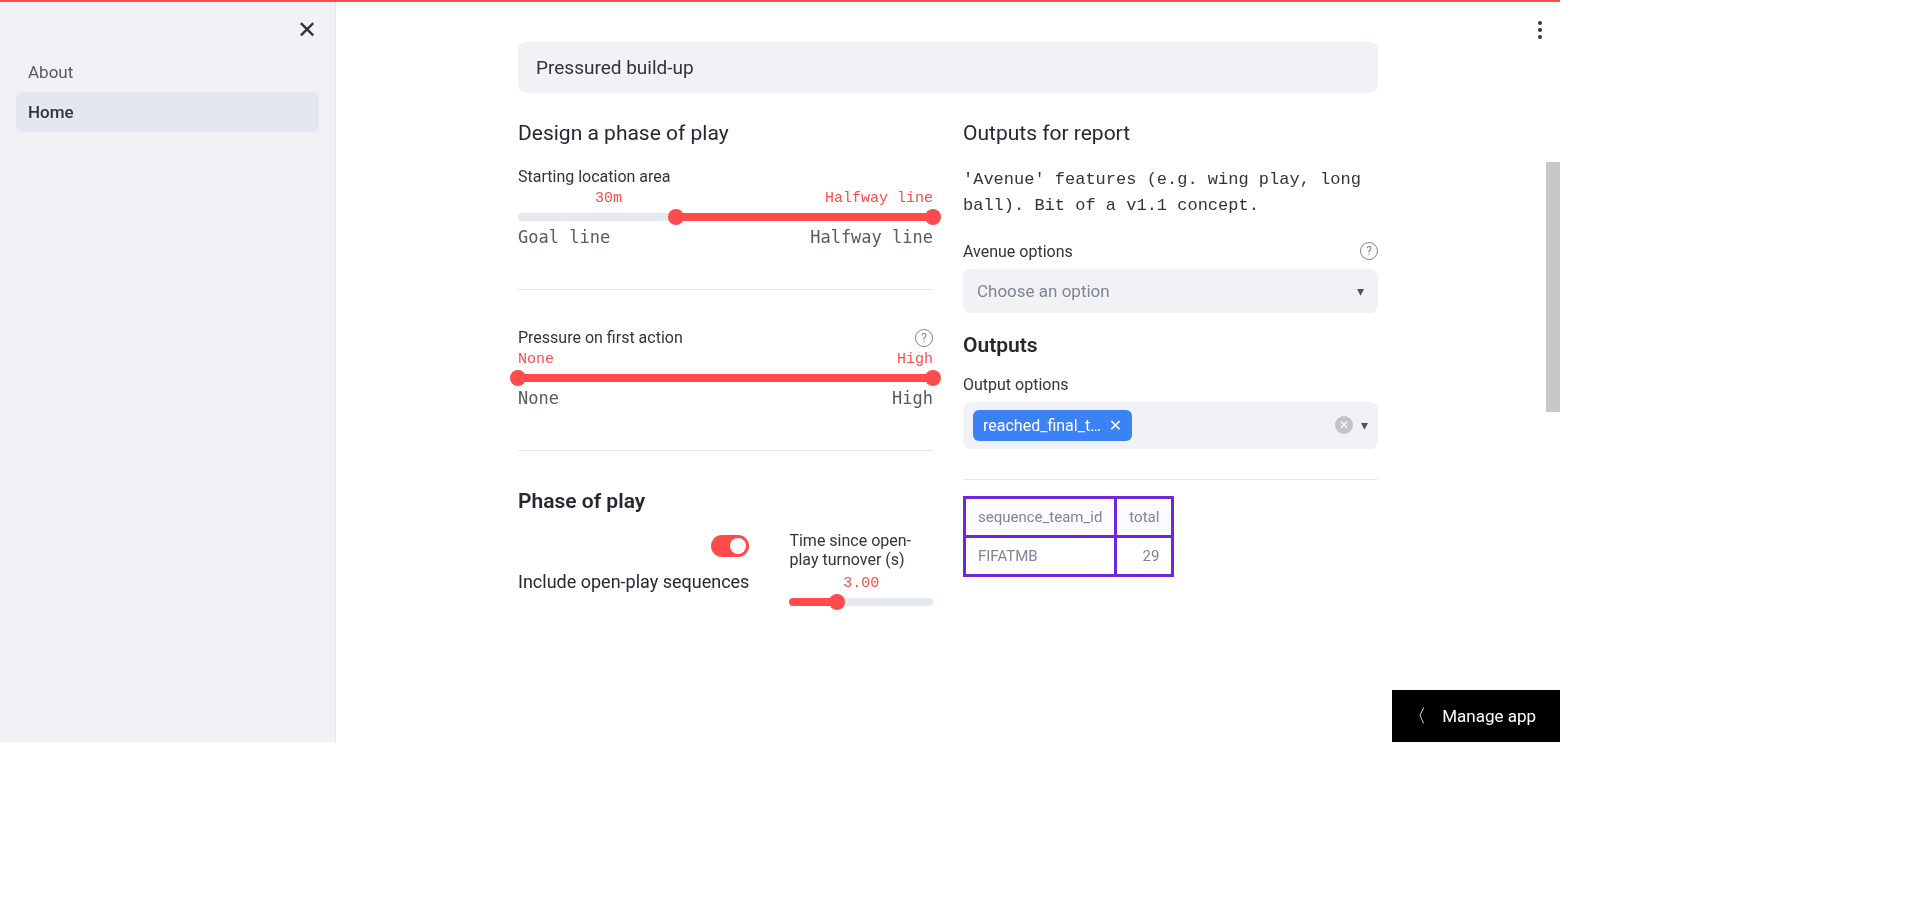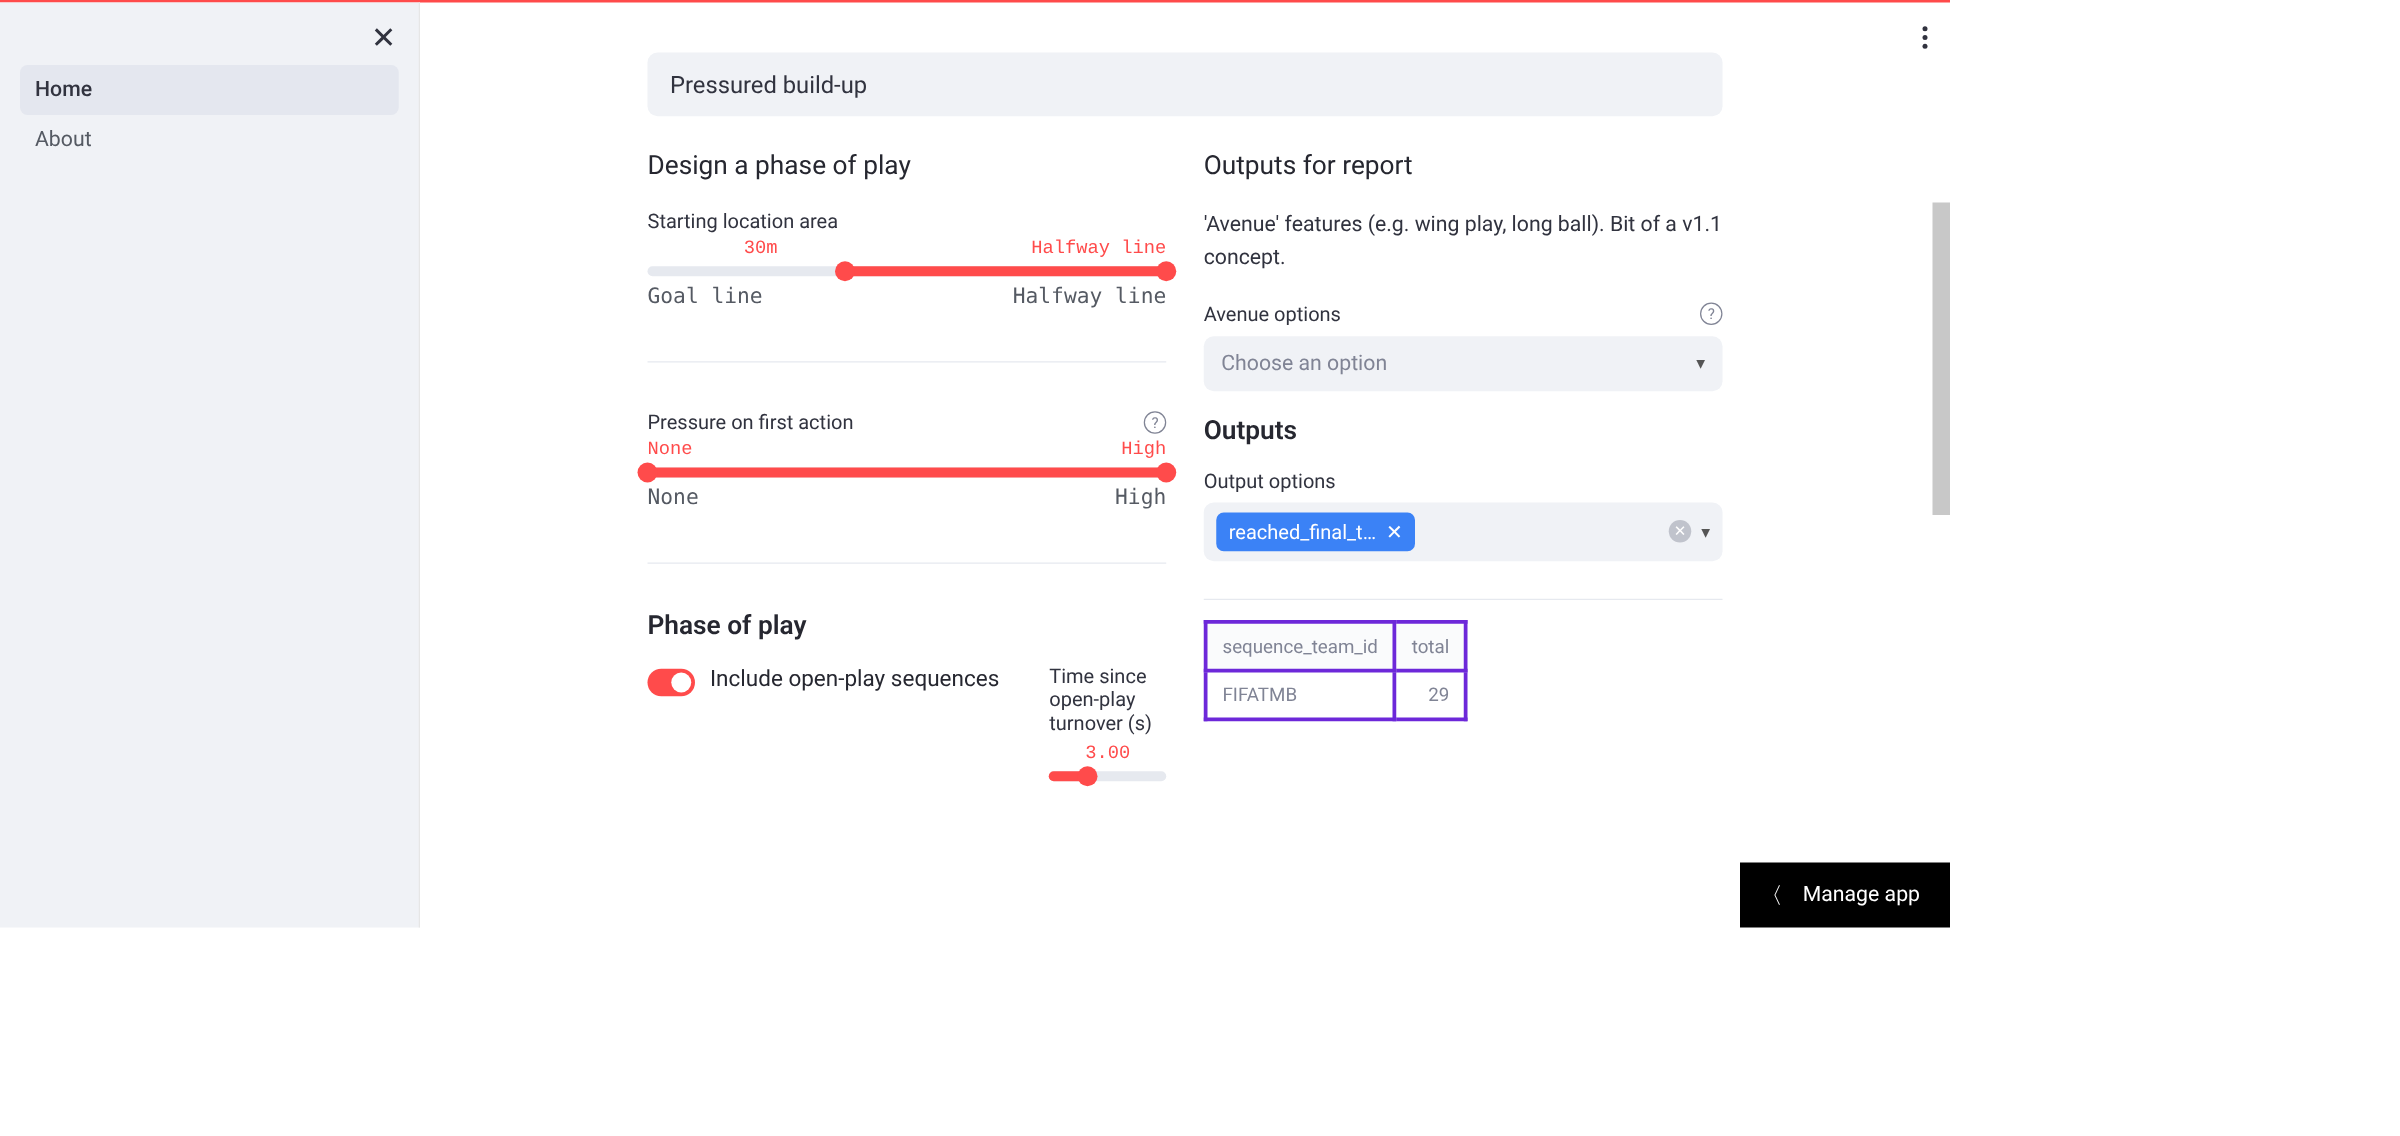--- a/index.html
+++ b/index.html
@@ -80,21 +80,21 @@
   border-radius: 8px;
   font-size: 19px;
   color: #31333f;
   margin-bottom: 28px;
 }
 .cols { display: flex; gap: 30px; }
 .col { flex: 1; min-width: 0; }
 .heading { font-size: 21px; font-weight: 400; margin-bottom: 22px; }
 .subheading { font-size: 21px; font-weight: 600; margin: 20px 0 18px 0; }
 .label { font-size: 16px; color: #31333f; margin-bottom: 4px; display: flex; justify-content: space-between; align-items: center; }
-.desc { font-size: 17px; line-height: 1.55; color: #31333f; margin-bottom: 22px; }
+.desc { font-size: 17px; line-height: 1.55; color: #31333f; margin-bottom: 22px; font-family: Liberation Mono, monospace; }
 .help { width: 18px; height: 18px; border: 1.5px solid #808495; border-radius: 50%; display: inline-flex; align-items: center; justify-content: center; font-size: 12px; color: #808495; cursor: help; }
 .range-wrap { margin-bottom: 10px; }
 .range-labels { display: flex; justify-content: space-between; font-family: Liberation Mono, monospace; font-size: 15px; color: #ff4b4b; margin-bottom: 2px; }
 .range-labels .spacer { flex: 1; }
 .range-track {
   position: relative; height: 8px; background: #e6e9ef; border-radius: 4px; margin: 6px 0;
 }
 .range-fill { position: absolute; height: 8px; background: #ff4b4b; border-radius: 4px; top: 0; }
 .range-thumb { position: absolute; width: 16px; height: 16px; background: #ff4b4b; border-radius: 50%; top: -4px; transform: translateX(-50%); }
 .range-ends { display: flex; justify-content: space-between; font-family: ui-monospace, SFMono-Regular, Menlo, monospace; font-size: 17px; color: #555a63; align-items: flex-end; }
@@ -111,42 +111,42 @@
 .tag-text { overflow: hidden; text-overflow: ellipsis; white-space: nowrap; }
 .tag-x { font-size: 16px; cursor: pointer; }
 .ms-spacer { flex: 1; }
 .ms-clear { width: 18px; height: 18px; background: #c0c3cc; border-radius: 50%; display: flex; align-items: center; justify-content: center; color: #fff; font-size: 12px; cursor: pointer; }
 .table { border-collapse: collapse; font-size: 15px; margin-top: 16px; }
 .table th, .table td { border: 3px solid #6d28d9; padding: 9px 12px; text-align: left; }
 .table th { color: #808495; font-weight: 400; background: #fafbfc; }
 .table td.num { text-align: right; }
 .table td { color: #808495; }
 .toggle-row { display: flex; gap: 40px; align-items: flex-start; margin-top: 10px; }
-.toggle { display: flex; align-items: flex-end; gap: 12px; }
+.toggle { display: flex; align-items: flex-end; gap: 12px; flex-direction: column; }
 .switch {
   width: 38px; height: 22px; background: #ff4b4b; border-radius: 11px; position: relative; flex-shrink: 0; cursor: pointer; margin-top: 4px;
 }
 .switch-knob { position: absolute; width: 16px; height: 16px; background: #fff; border-radius: 50%; top: 3px; right: 3px; }
 .toggle-label { font-size: 18px; line-height: 1.45; }
 .slider-mini .range-labels { justify-content: center; }
 .slider-mini .range-track { background: #e6e9ef; }
 .manage-bar {
   position: absolute; bottom: 0; right: 0; background: #000; color: #fff; padding: 14px 24px 14px 16px; display: flex; align-items: center; gap: 16px; font-size: 17px; cursor: pointer;
 }
 .manage-chevron { font-size: 18px; }
 </style>
 </head>
 <body>
 
 <div class="app">
   <aside class="sidebar">
     <span class="sidebar-close">✕</span>
     <nav class="nav">
+      <div class="nav-item">About</div>
       <div class="nav-item active">Home</div>
-      <div class="nav-item">About</div>
     </nav>
   </aside>
 
   <main class="main">
     <div class="kebab">
       <div></div>
         <div></div>
         <div></div>
     </div>
     <div class="scroll-track"></div>

